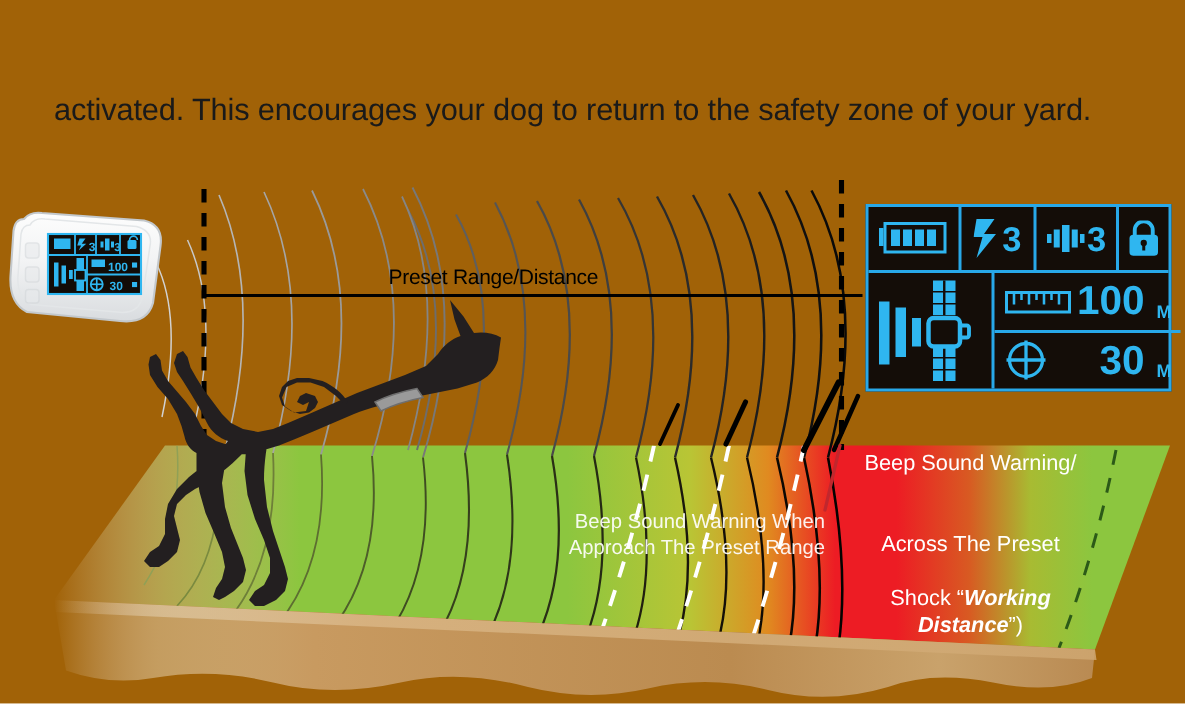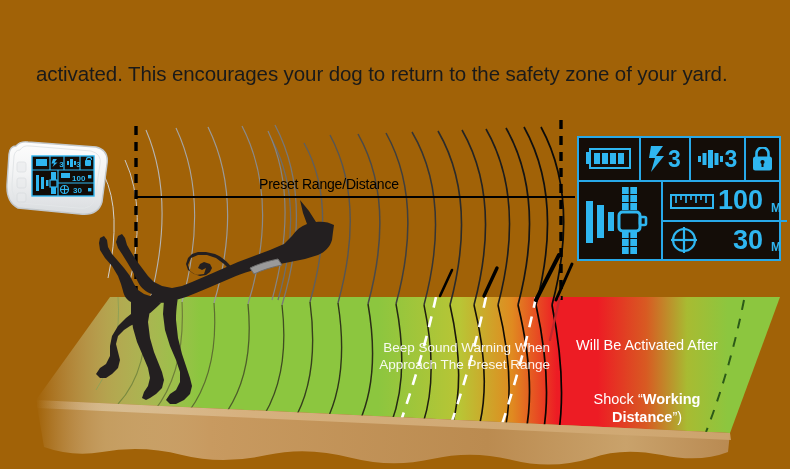--- a/index.html
+++ b/index.html
@@ -43,21 +43,21 @@
            margin-left:auto;}
   .lcd-unit{color:#2fb6f0;font-size:12px;font-weight:700;margin-left:4px;
             margin-right:6px;align-self:flex-end;padding-bottom:5px;}
 
   
   .zone-txt{position:absolute;color:#ffffff;font-size:13.5px;line-height:16.5px;
             text-align:right;}
   .zone-txt-a{left:355px;top:340px;width:195px;opacity:.92;}
   .zone-txt-b{left:556px;top:300px;width:182px;text-align:center;
               font-size:14.5px;line-height:18px;}
-  .bold{font-weight:700;}
+  .bold{font-weight:700;font-style:italic;}
 
   .preset-label{position:absolute;left:231px;top:176px;font-size:14px;
                 color:#000;letter-spacing:-0.2px;margin-left:28px;}
 </style>
 </head>
 <body>
 
 <div id="stage">
 
   <div class="paragraph">activated. This encourages your dog to return to the safety zone of your yard.</div>
@@ -386,22 +386,22 @@
         </div>
       </div>
     </div>
   </div>
 
   <div class="preset-label">Preset Range/Distance</div>
 
   <div class="zone-txt zone-txt-a">Beep Sound Warning When Approach The Preset Range</div>
 
   <div class="zone-txt zone-txt-b">
+    <span>Beep Sound Warning/</span><br>
     <br>
     <br>
-    <span>Will Be Activated After</span><br>
-    <br>
+    <span>Across The Preset</span><br>
     <br>
     <span>Shock “</span><span class="bold">Working</span><br>
     <span class="bold">Distance</span><span>”)</span>
   </div>
 
 </div>
 
 </body></html>

